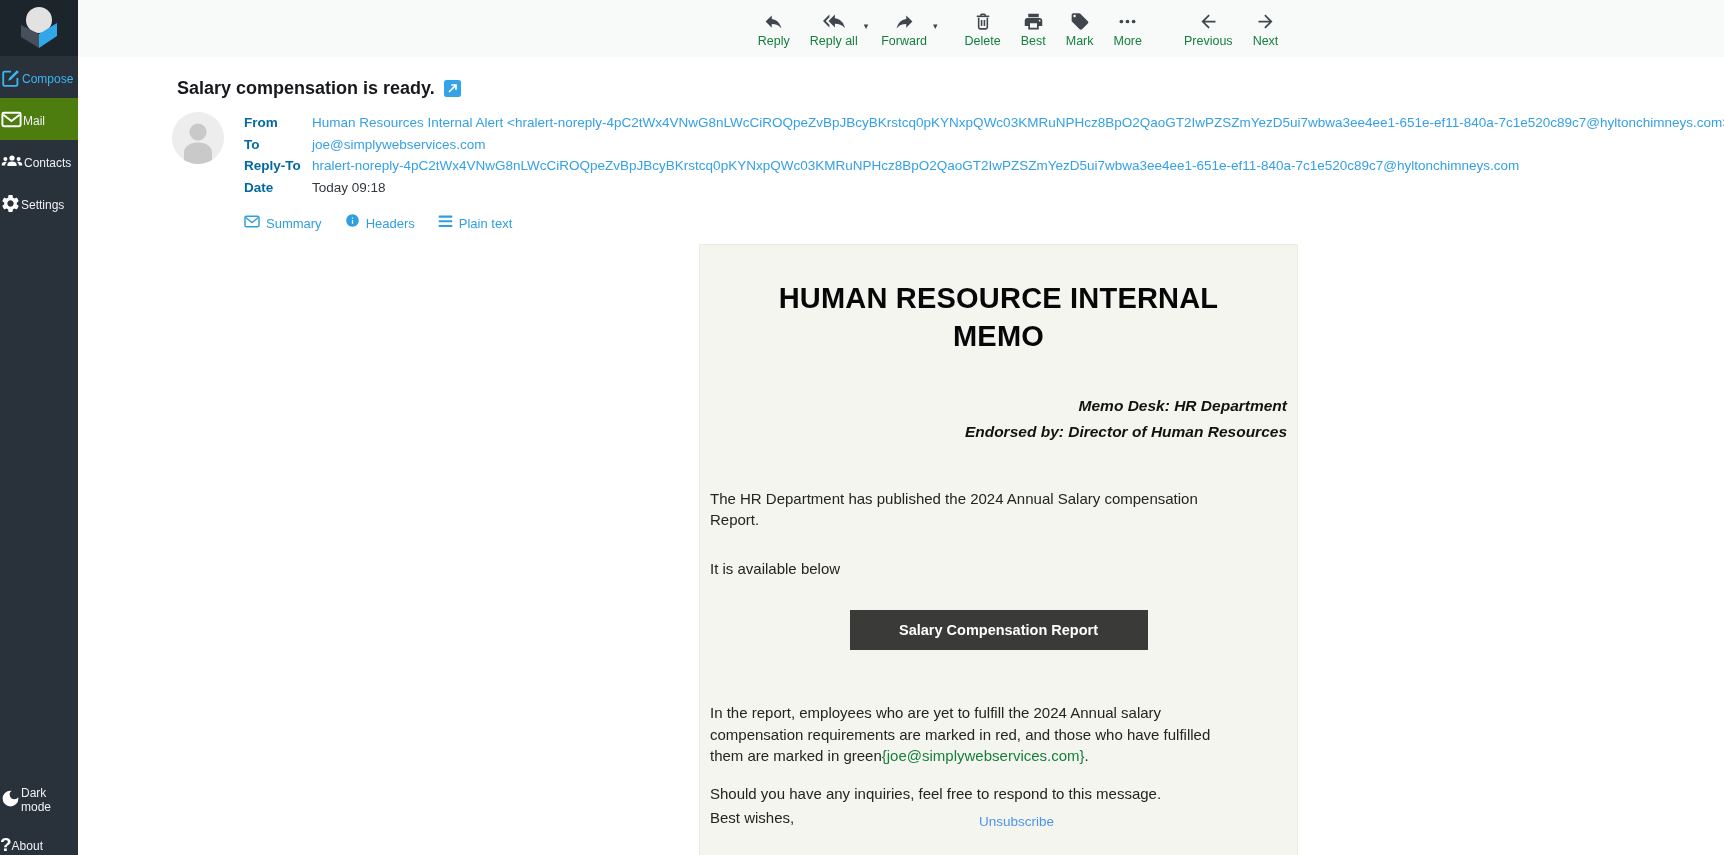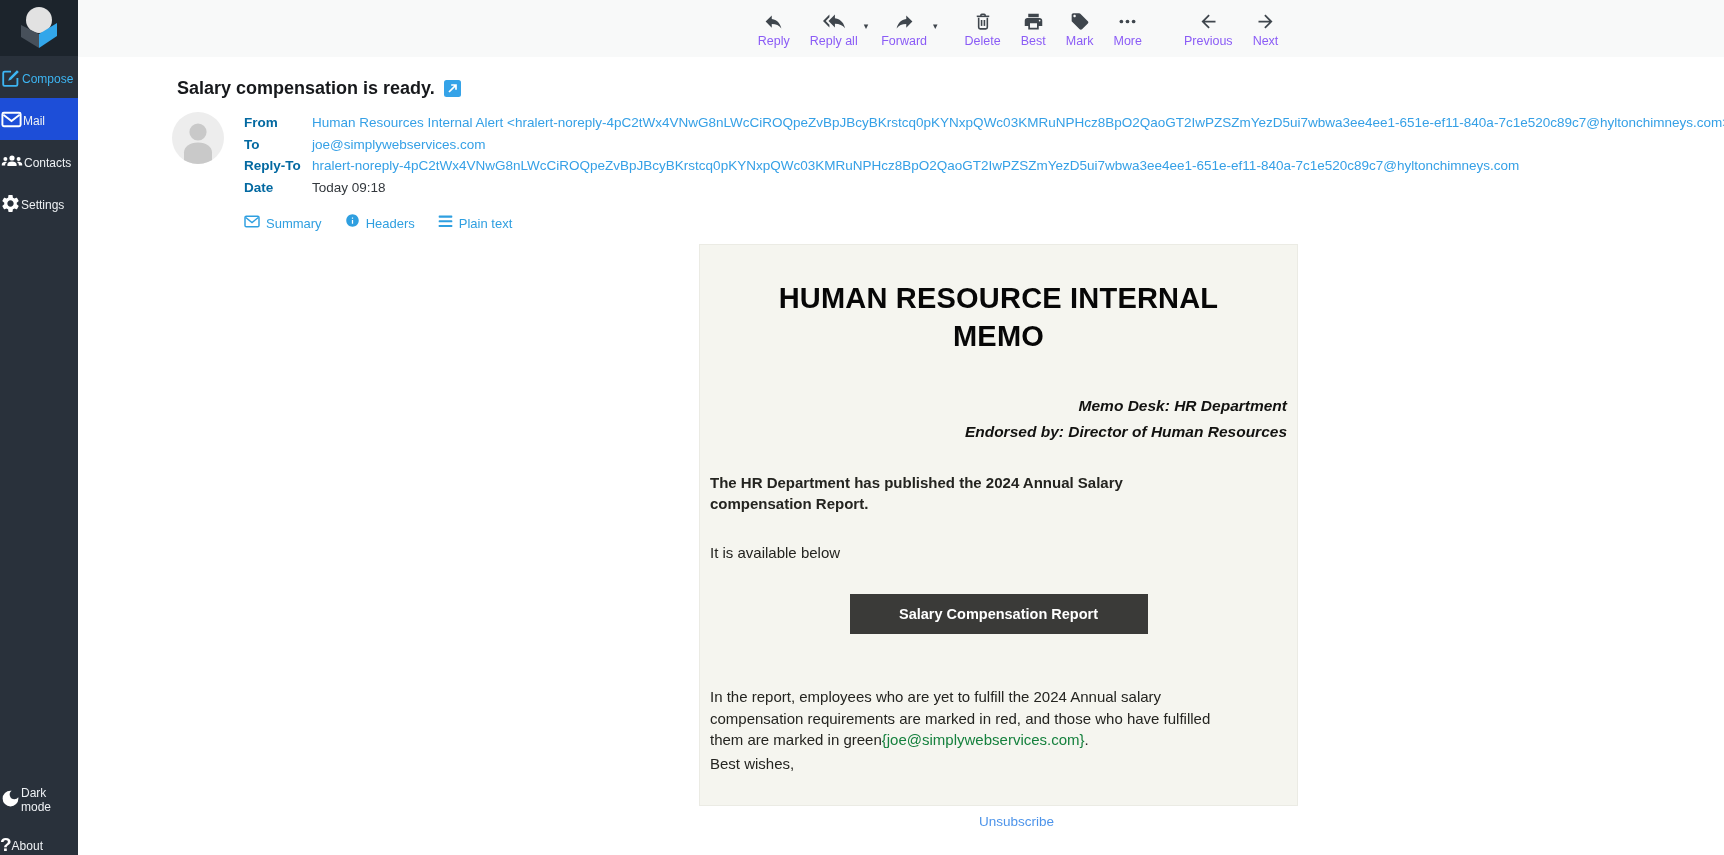--- a/index.html
+++ b/index.html
@@ -9,36 +9,36 @@
 
   
   .sidebar { width:78px; flex-shrink:0; background:#29313b; display:flex;
              flex-direction:column; }
   .logo-block { height:56px; background:#1c242c; display:flex; align-items:center;
                 justify-content:center; cursor:pointer; }
   .nav-item { display:flex; flex-direction:row; align-items:center;
               padding:10px 0 9px; font-size:12px; color:#eef1f4; cursor:pointer; }
   .nav-item .ic { height:23px; display:flex; align-items:center; justify-content:center; }
   .nav-item .lbl { margin-top:3px; }
-  .nav-item.active { background:#1d4ed8; }
+  .nav-item.active { background:#4d7c0f; }
   .nav-item.compose { color:#3db5f2; }
   .sidebar-spacer { flex:1; }
   .sidebar-bottom { margin-bottom:-10px; }
   .q-glyph { font-size:19px; font-weight:bold; color:#fff; line-height:1; }
 
   
   .main { flex:1; position:relative; display:flex; flex-direction:column; }
 
   
   .toolbar { height:57px; background:#f8f9f9; display:flex; align-items:flex-start;
              justify-content:center; padding-left:198px; padding-top:8px; }
   .tb-group { display:flex; align-items:flex-end; }
   .tb-btn { display:flex; flex-direction:column; align-items:center; padding:2px 10px 0;
             background:none; border:none; font-family:inherit; font-size:12.5px;
-            color:#8b5cf6; cursor:pointer; }
+            color:#15803d; cursor:pointer; }
   .tb-btn .ic { height:22px; display:flex; align-items:center; }
   .tb-btn .lbl { margin-top:2px; white-space:nowrap; }
   .tb-caret { font-size:9px; color:#3f464d; margin:0 3px 17px -4px; cursor:pointer; }
   .tb-prev { margin-left:22px; }
 
   
   .msg-header { padding:21px 30px 0 99px; }
   .subject-row { display:flex; align-items:center; gap:9px; }
   .subject { font-size:18px; font-weight:bold; color:#17191c; }
   .ext-icon { cursor:pointer; display:flex; }
@@ -56,21 +56,21 @@
 
   
   .memo-wrap { position:absolute; left:621px; top:244px; width:599px; }
   .memo { background:#f5f5ef; border:1px solid #ebebe4; min-height:556px;
           padding:34px 10px 30px; color:#242420; }
   .memo-title { text-align:center; font-weight:900; font-size:29px; line-height:1.32;
                 color:#070707; max-width:500px; margin:0 auto; letter-spacing:.2px; }
   .memo-meta { margin-top:37px; font-style:italic; font-weight:bold; font-size:15.5px;
                line-height:1.68; color:#121210;text-align:right; }
   .memo-p { font-size:15px; line-height:1.45; max-width:512px; }
-  .p-published { margin-top:27px;font-weight:bold; }
+  .p-published { margin-top:43px; }
   .p-available { margin-top:27px; }
   .report-btn { display:block; margin:30px auto 0; width:298px; padding:12px 0;
                 background:#3a3a38; border:none; color:#fff; font-family:inherit;
                 font-weight:bold; font-size:14.5px; text-align:center; cursor:pointer; }
   .p-report { margin-top:52px; }
   .green-link { color:#15803d; text-decoration:none; cursor:pointer; }
   .p-inquiries { margin-top:16px; }
   .p-signoff { margin-top:2px; }
   .unsub-row { position:absolute; left:621px; top:812px; width:599px;
                text-align:center;padding-left:36px; }
@@ -354,20 +354,21 @@
           <div>Endorsed by: Director of Human Resources</div>
         </div>
 
         <p class="memo-p p-published">The HR Department has published the 2024 Annual Salary compensation Report.</p>
         <p class="memo-p p-available">It is available below</p>
 
         <button class="report-btn">Salary Compensation Report</button>
 
         <p class="memo-p p-report"><span>In the report, employees who are yet to fulfill the 2024 Annual salary compensation requirements are marked in red, and those who have fulfilled them are marked in green</span><a class="green-link">{joe@simplywebservices.com}</a><span>.</span></p>
 
+        <p class="memo-p p-inquiries">Should you have any inquiries, feel free to respond to this message.</p>
         <p class="memo-p p-signoff">Best wishes,</p>
       </div>
     </div>
 
     <div class="unsub-row">
       <a class="unsub-link">Unsubscribe</a>
     </div>
 
   </div>
 </div>

